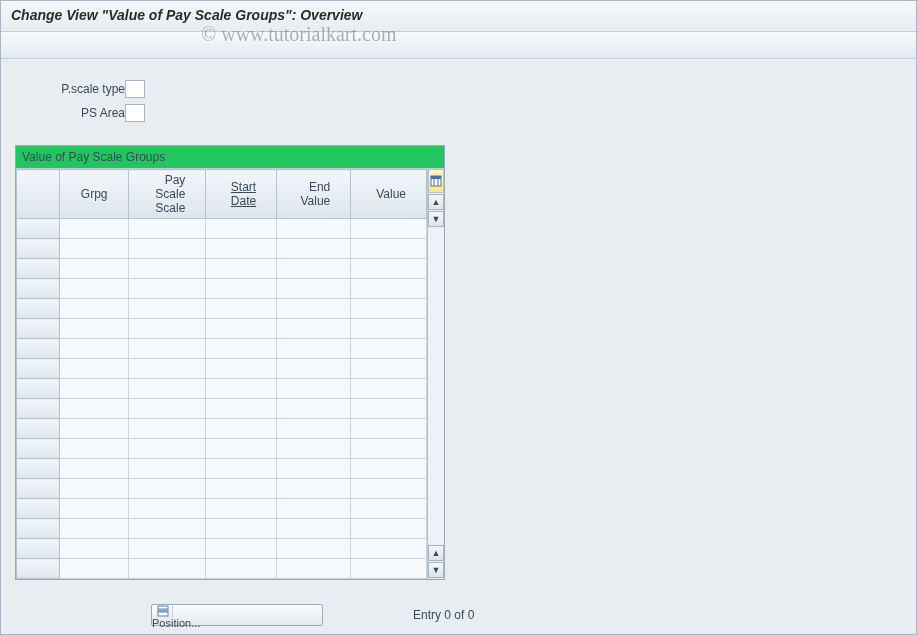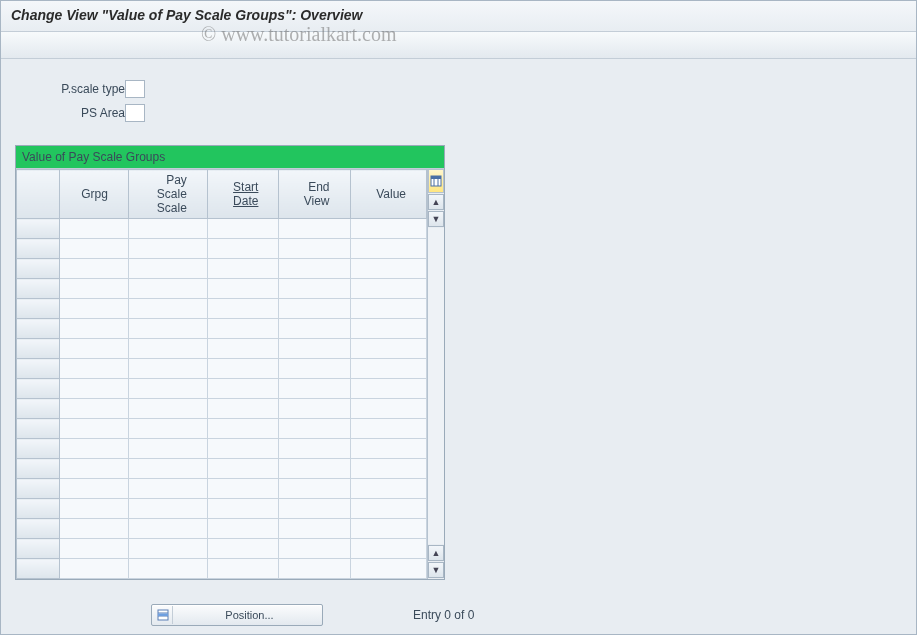--- a/index.html
+++ b/index.html
@@ -152,28 +152,29 @@
     left: 0;
     bottom: 8px;
     width: 100%;
     display: flex;
     align-items: center;
     padding-left: 150px;
     box-sizing:border-box;
   }
   .position-btn {
     display: flex;
-    align-items: center;
+    align-items: flex-start;
     width: 170px;
     height: 20px;
     border: 1px solid #9aaab9;
     background: linear-gradient(#fbfcfd, #e3e9ef);
     border-radius: 2px;
     box-shadow: 0 1px 0 #fff inset;
     cursor: pointer;
+    flex-direction: column;
   }
   .position-btn .icon-box{
     width:18px;height:18px;margin:0 4px 0 2px;
     display:flex;align-items:center;justify-content:center;
     border-right:1px solid #c3cdd7;
   }
   .position-btn .btn-label{
     flex:1;text-align:center;color:#3a4a5a;font-size:11px;
   }
   .entry-text{
@@ -208,21 +209,21 @@
   <div class="table-frame">
     <div class="table-title">Value of Pay Scale Groups</div>
     <div class="grid-wrapper">
       <table class="grid">
         <thead>
           <tr>
             <th class="rowsel"></th>
             <th class="col-grpg">Grpg</th>
             <th class="col-psg">Pay Scale Scale</th>
             <th class="col-start">Start Date</th>
-            <th class="col-end">End View</th>
+            <th class="col-end">End Value</th>
             <th class="col-value">Value</th>
           </tr>
         </thead>
         <tbody id="grid-body">
             <tr>
               <td class="rowsel"></td>
               <td class="col-grpg"></td>
               <td class="col-psg"></td>
               <td class="col-start"></td>
               <td class="col-end"></td>

